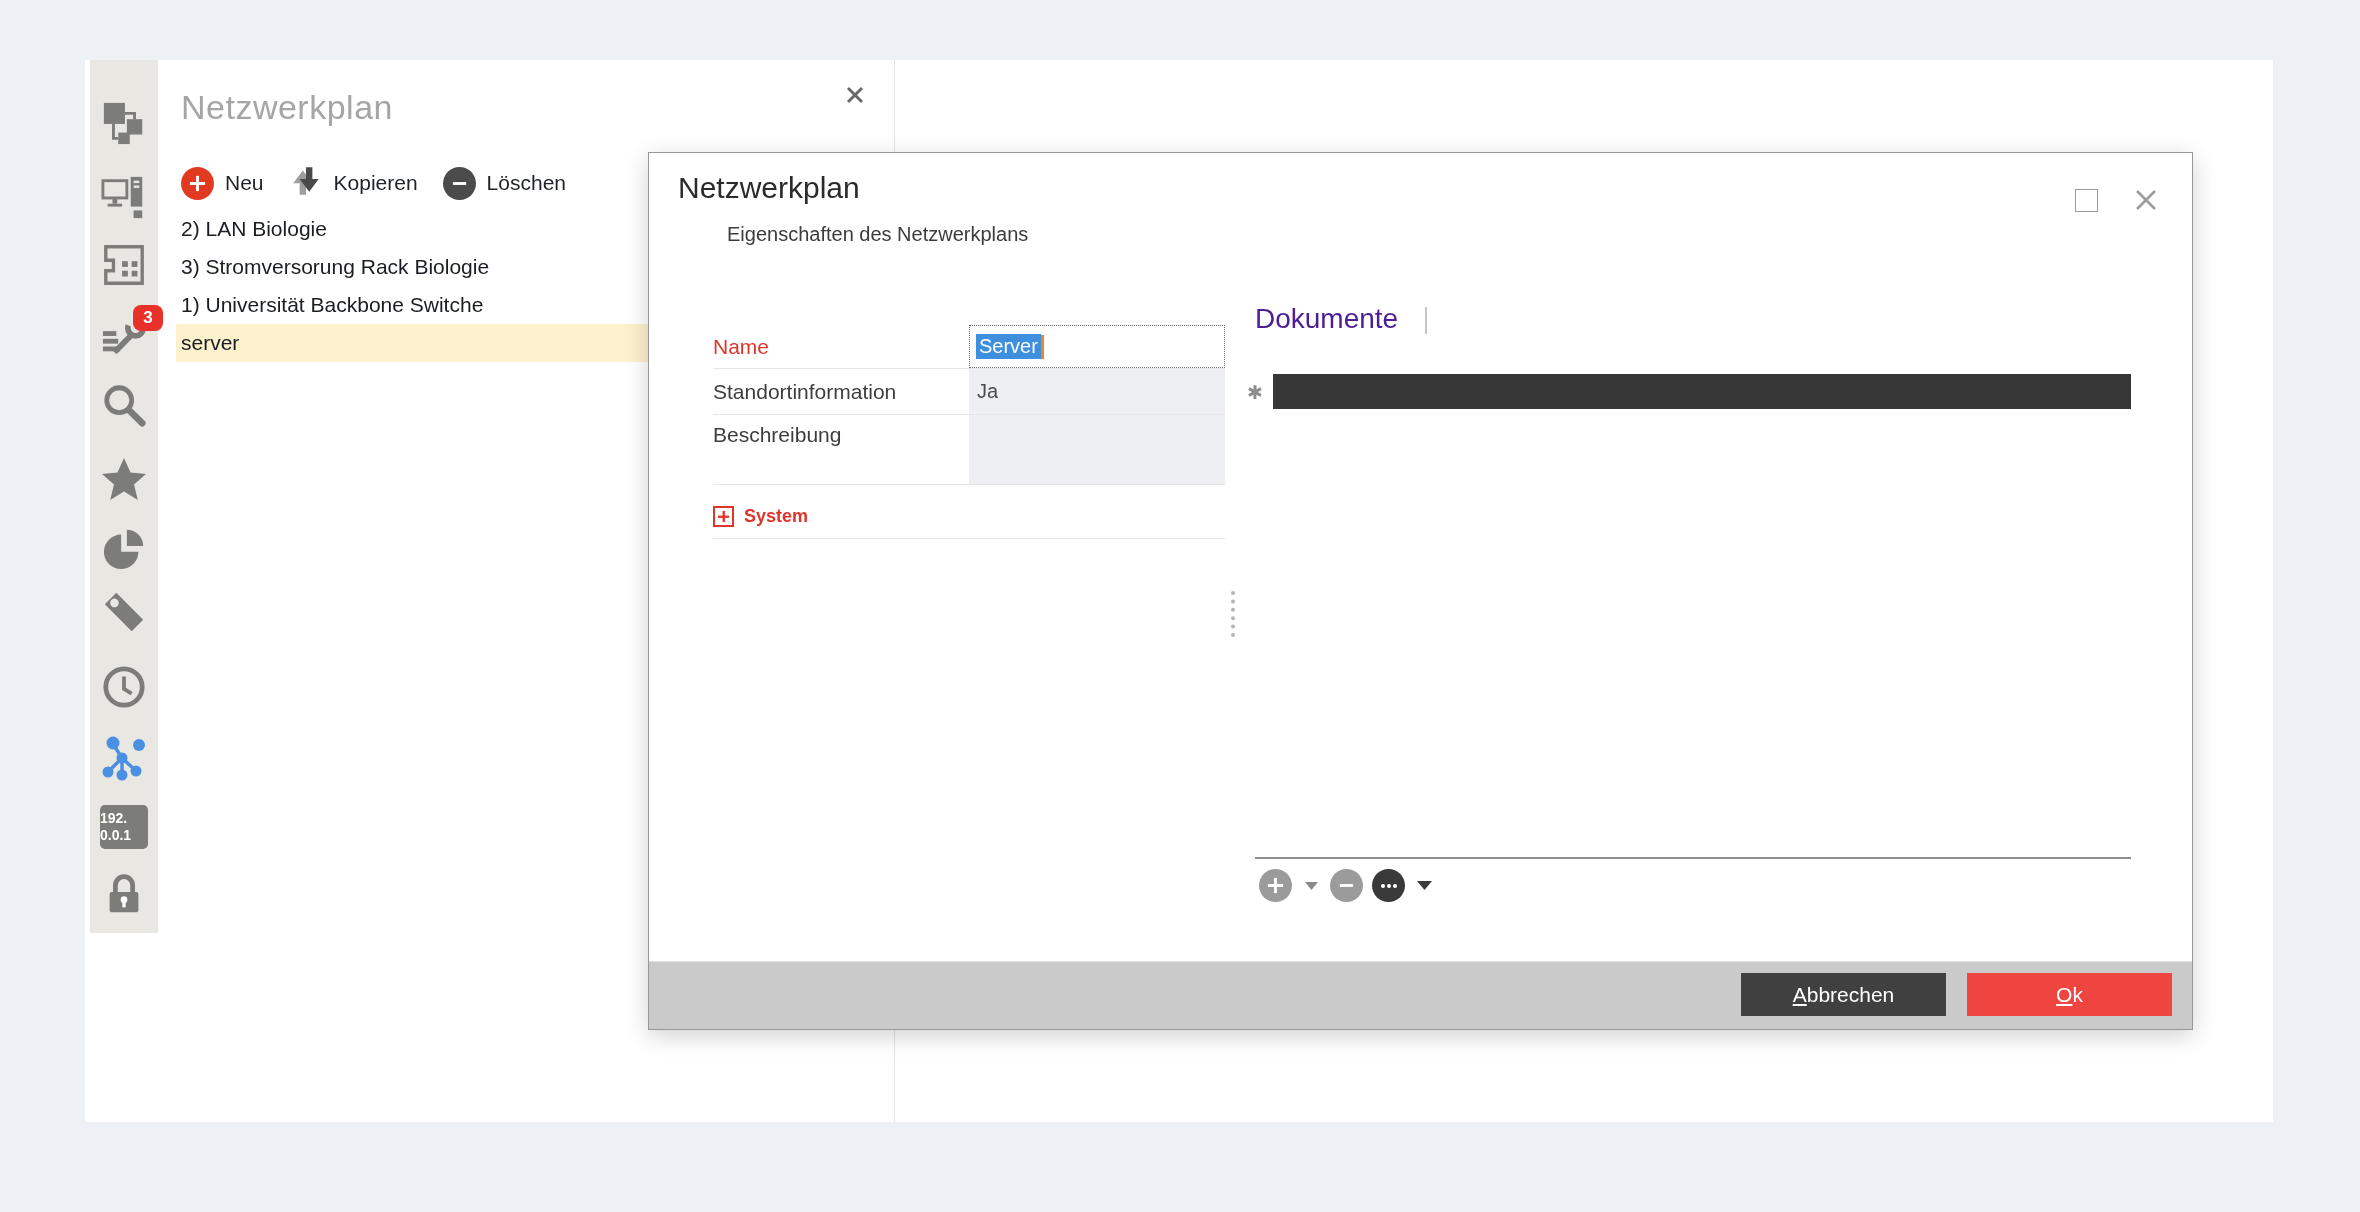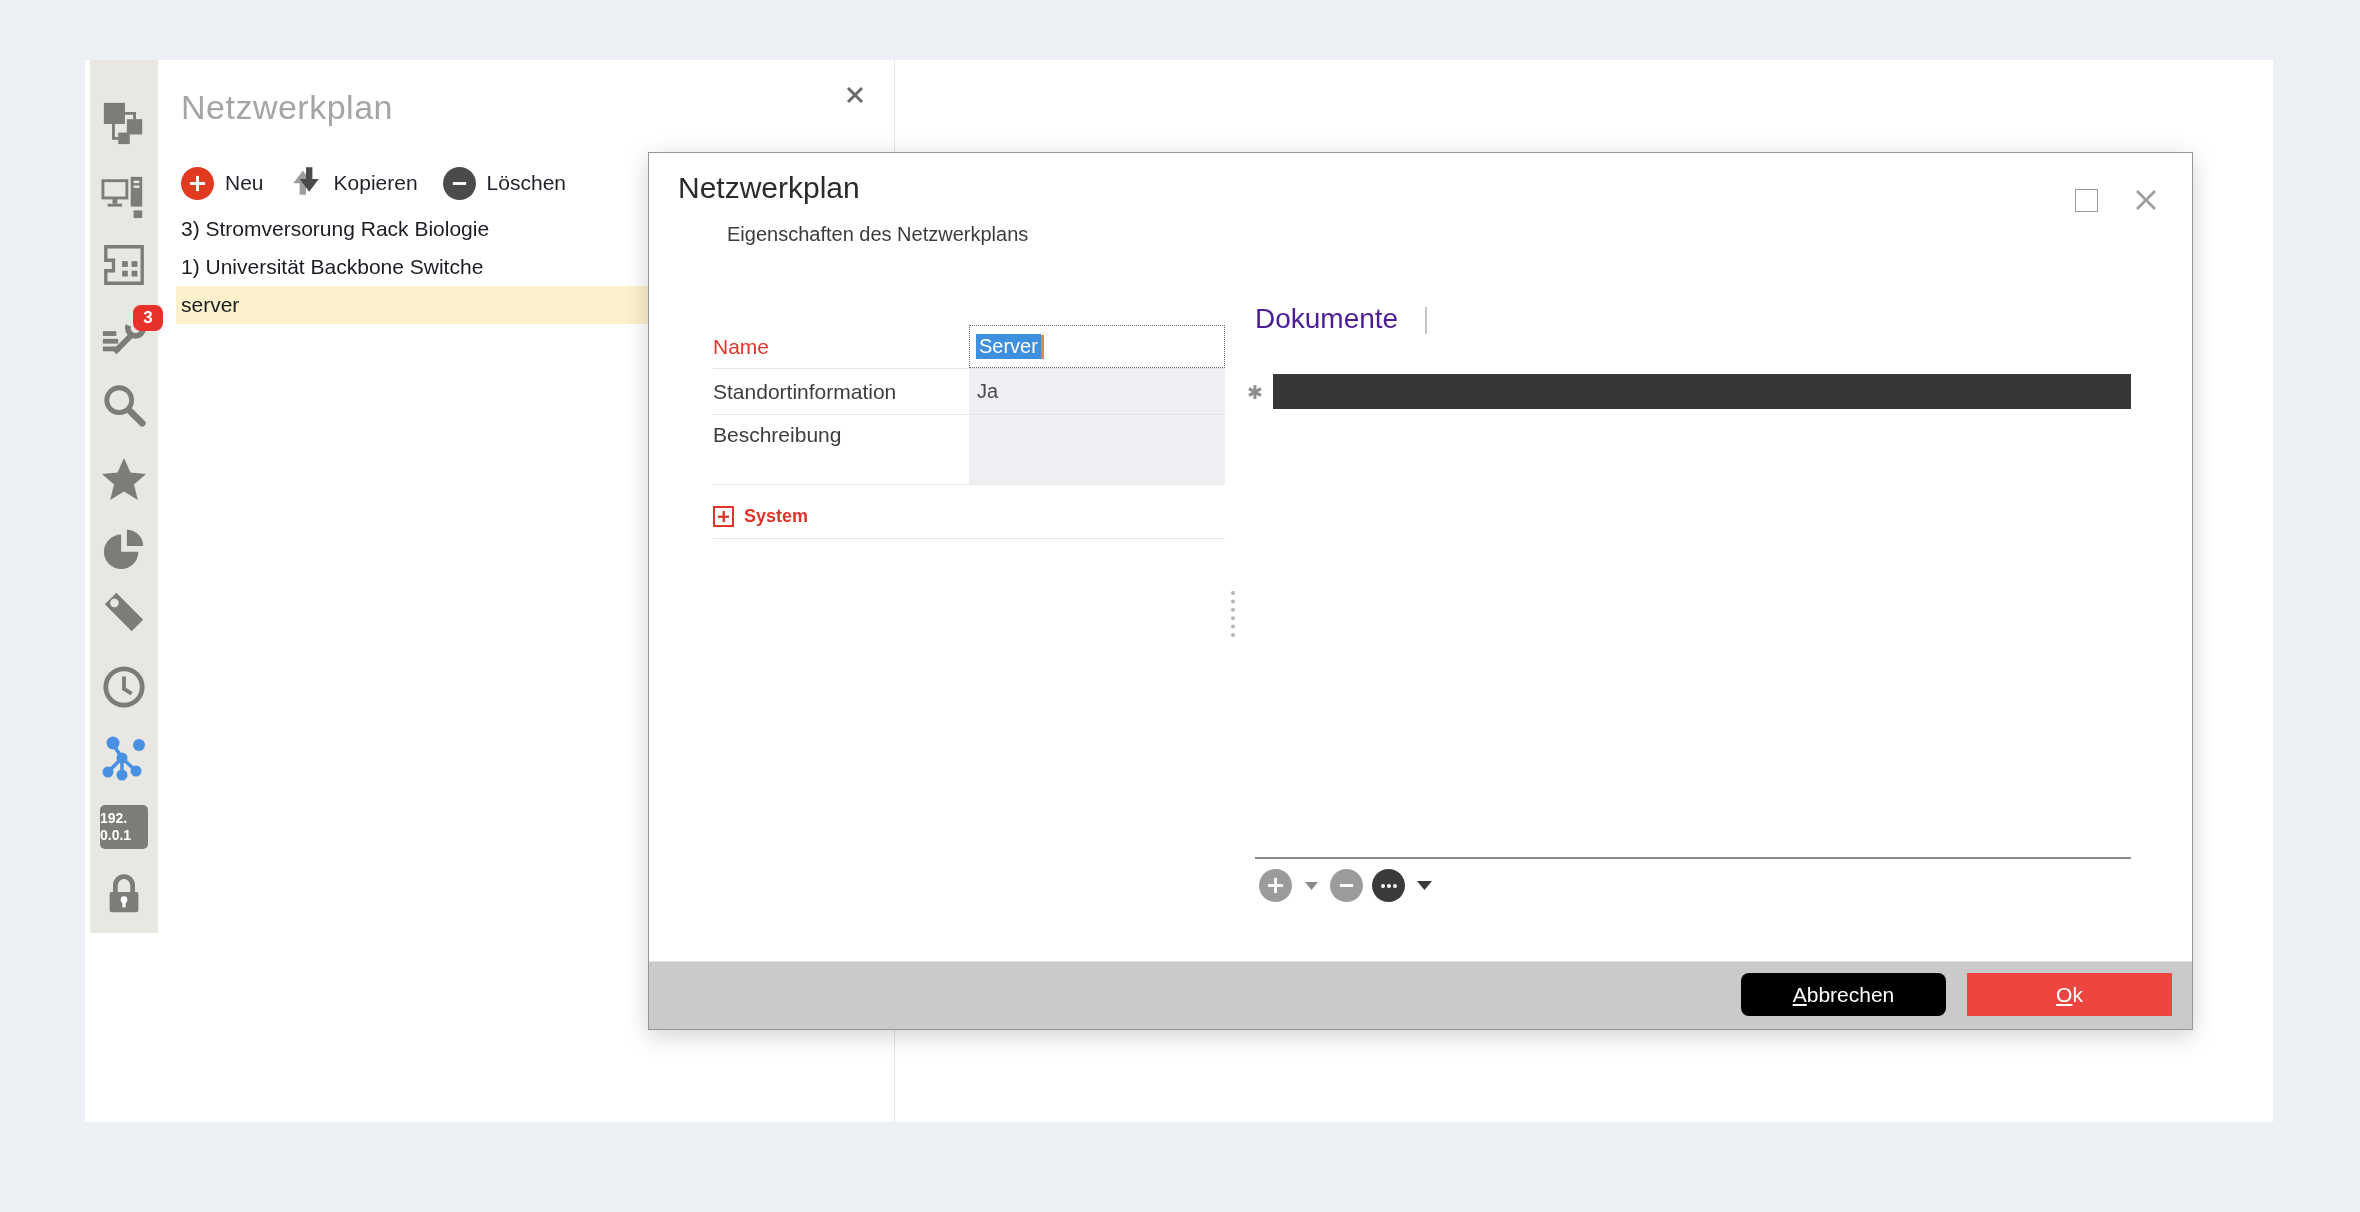--- a/index.html
+++ b/index.html
@@ -61,21 +61,21 @@
   .doc-empty { position:absolute; left:606px; top:468px; width:876px; text-align:center; font-size:21px; color:#c9cdd5; }
   .splitter { position:absolute; left:582px; top:438px; width:0; height:46px; border-left:4px dotted #b4b4b4; }
   .doc-sep { position:absolute; left:606px; top:704px; width:876px; height:2px; background:#8d8d8d; }
   .doc-actions { position:absolute; left:610px; top:716px; display:flex; align-items:center; gap:9px; }
   .caret-btn { width:20px; height:33px; display:flex; align-items:center; justify-content:center; cursor:pointer; }
 
   .dlg-footer { position:absolute; left:0; top:808px; width:1543px; height:68px; background:#cacaca; border-top:1px solid #e2e2e2; }
   .btn { position:absolute; top:11px; width:205px; height:43px; border:none; color:#fff; font-size:21px;
          font-family:"Liberation Sans", sans-serif; text-align:center; line-height:43px; cursor:pointer; display:block; }
   .btn::first-letter { text-decoration:underline; }
-  .btn-cancel { left:1092px; background:#000000;border-radius:8px; }
+  .btn-cancel { left:1092px; background:#404040; }
   .btn-ok { left:1318px; background:#ef4540; }
 </style>
 </head>
 <body>
 
 <div class="screen">
   <div class="card">
     <div class="vdivider"></div>
 
     <div class="sidebar">
@@ -202,20 +202,21 @@
       <div class="tb-label">Kopieren</div>
       <div class="icon-circle dark-bg">
         <svg width="19" height="19" viewBox="0 0 20 20">
             <rect x="3" y="8.5" width="14" height="3" fill="#fff"></rect>
           </svg>
       </div>
       <div class="tb-label">Löschen</div>
     </div>
 
     <div class="list">
+      <div class="list-row">2) LAN Biologie</div>
       <div class="list-row">3) Stromversorung Rack Biologie</div>
       <div class="list-row">1) Universität Backbone Switche</div>
       <div class="list-row selected">server</div>
     </div>
 
     <div class="dialog">
       <div class="dlg-title">Netzwerkplan</div>
       <div class="dlg-subtitle">Eigenschaften des Netzwerkplans</div>
       <div class="dlg-max"></div>
       <div class="dlg-close">

